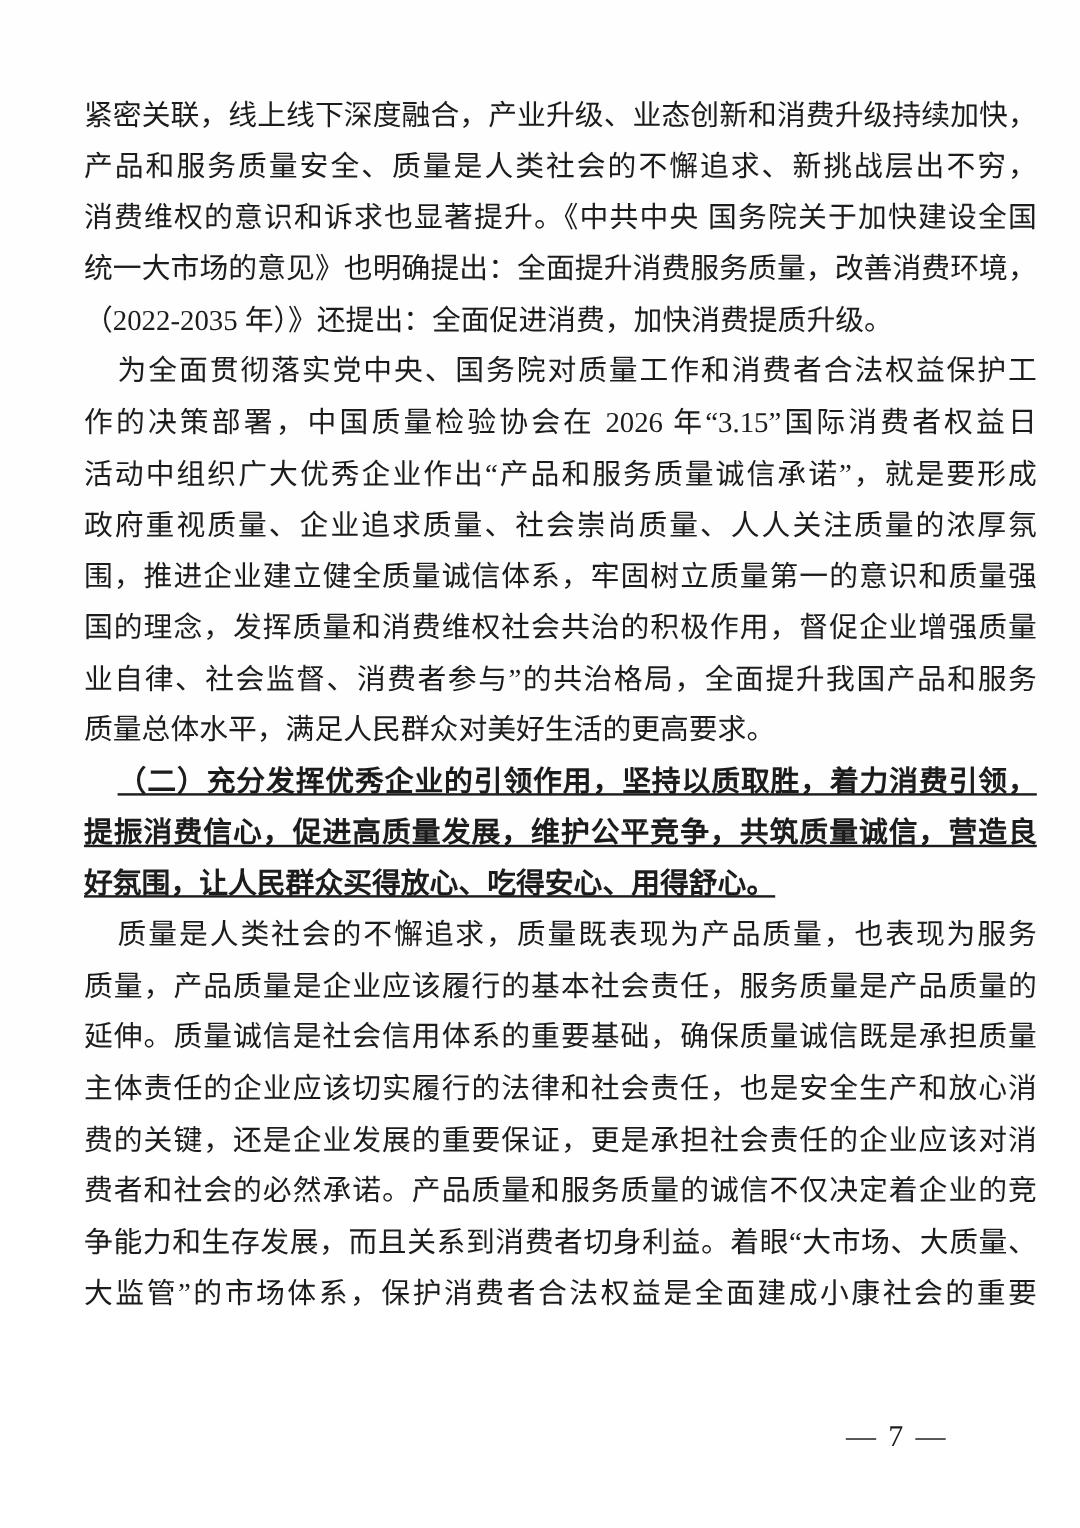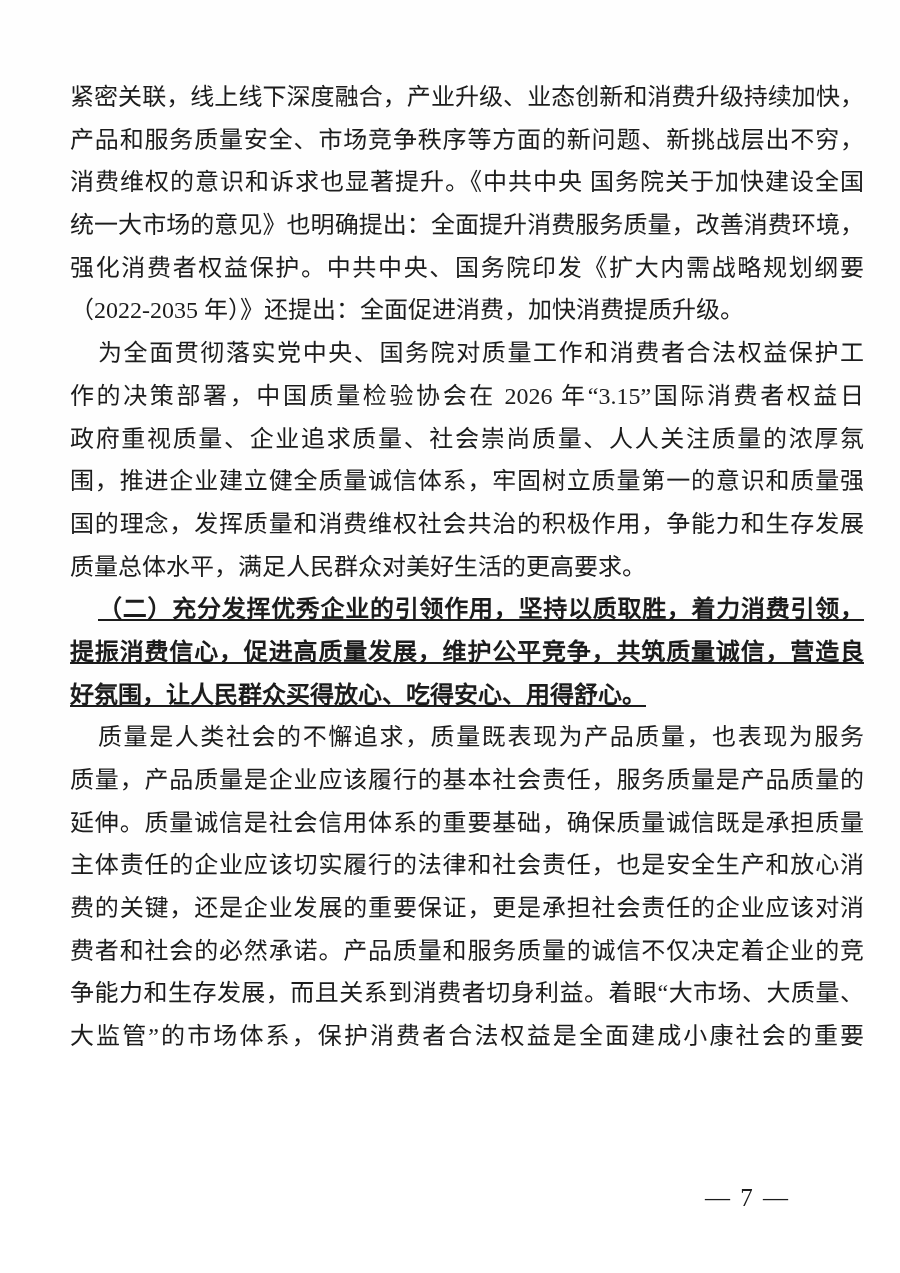--- a/index.html
+++ b/index.html
@@ -64,33 +64,34 @@
 </style>
 </head>
 <body>
 
 <div class="page">
 
   <div class="text-block">
 
     <div class="para">
       <div class="line">紧密关联，线上线下深度融合，产业升级、业态创新和消费升级持续加快，</div>
-      <div class="line">产品和服务质量安全、市场竞争秩序等方面的新问题、新挑战层出不穷，</div>
+      <div class="line">产品和服务质量安全、质量是人类社会的不懈追求、新挑战层出不穷，</div>
       <div class="line">消费维权的意识和诉求也显著提升。《中共中央 国务院关于加快建设全国</div>
       <div class="line">统一大市场的意见》也明确提出：全面提升消费服务质量，改善消费环境，</div>
-      <div class="line">强化消费者权益保护。中共中央、国务院印发《扩大内需战略规划纲要</div>
       <div class="line end">（2022-2035 年）》还提出：全面促进消费，加快消费提质升级。</div>
     </div>
 
     <div class="para">
       <div class="line indent">为全面贯彻落实党中央、国务院对质量工作和消费者合法权益保护工</div>
       <div class="line">作的决策部署，中国质量检验协会在 2026 年“3.15”国际消费者权益日</div>
+      <div class="line">活动中组织广大优秀企业作出“产品和服务质量诚信承诺”，就是要形成</div>
       <div class="line">政府重视质量、企业追求质量、社会崇尚质量、人人关注质量的浓厚氛</div>
       <div class="line">围，推进企业建立健全质量诚信体系，牢固树立质量第一的意识和质量强</div>
-      <div class="line">国的理念，发挥质量和消费维权社会共治的积极作用，争能力和生存发展</div>
+      <div class="line">国的理念，发挥质量和消费维权社会共治的积极作用，督促企业增强质量</div>
+      <div class="line">业自律、社会监督、消费者参与”的共治格局，全面提升我国产品和服务</div>
       <div class="line end">质量总体水平，满足人民群众对美好生活的更高要求。</div>
     </div>
 
     <div class="para bold">
       <div class="line indent">（二）充分发挥优秀企业的引领作用，坚持以质取胜，着力消费引领，</div>
       <div class="line">提振消费信心，促进高质量发展，维护公平竞争，共筑质量诚信，营造良</div>
       <div class="line end">好氛围，让人民群众买得放心、吃得安心、用得舒心。</div>
     </div>
 
     <div class="para">

